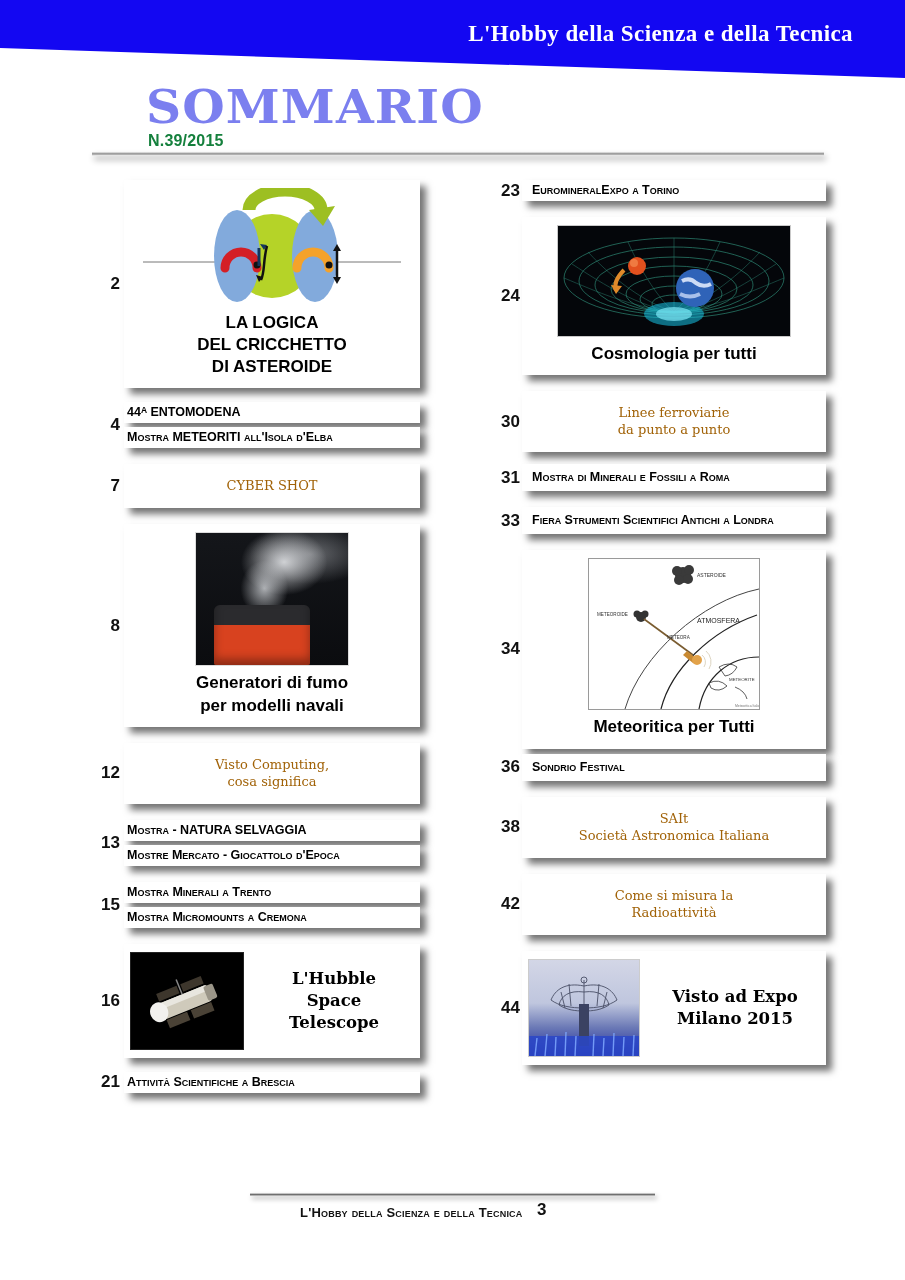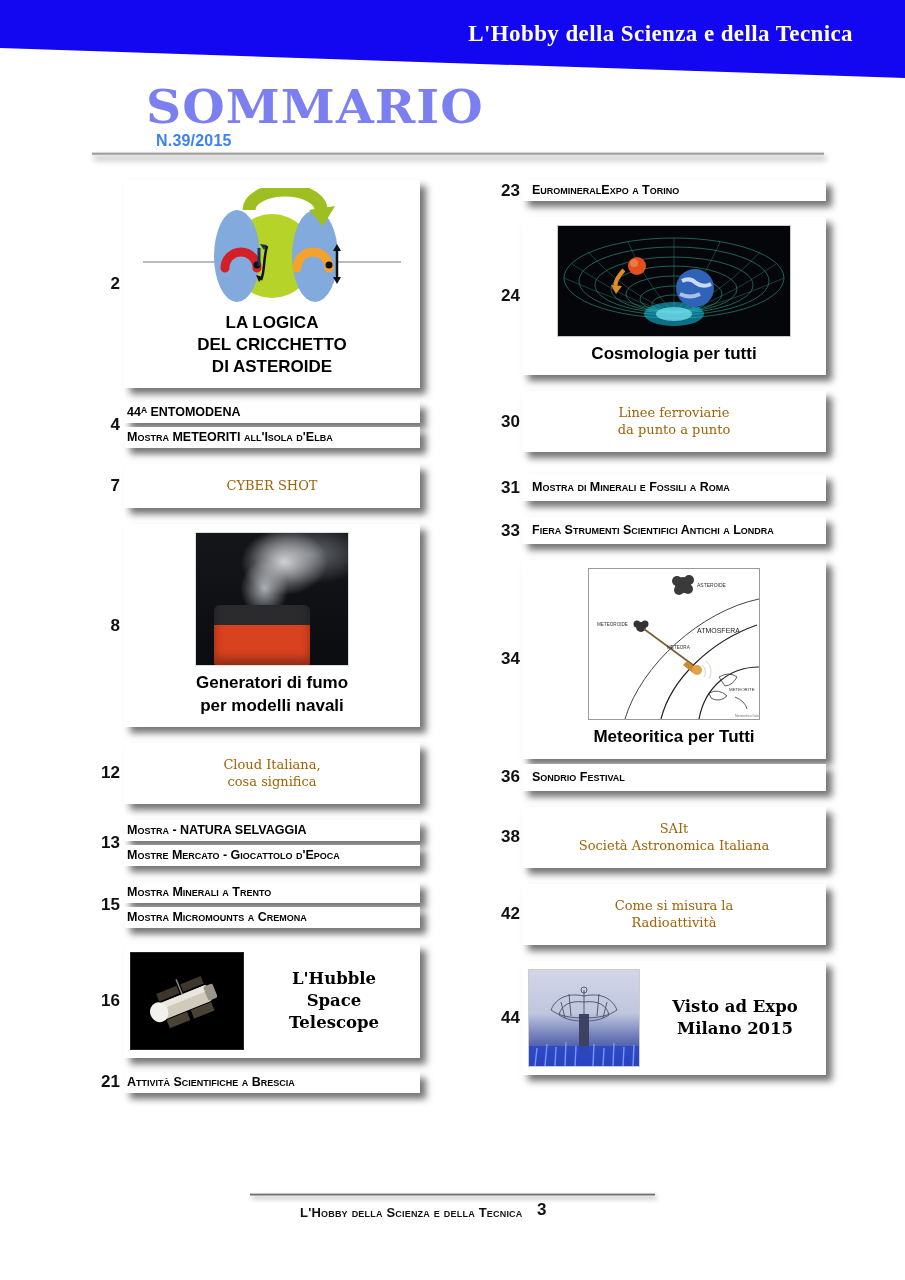--- a/index.html
+++ b/index.html
@@ -27,22 +27,22 @@
   .sommario{
     position:absolute;left:146px;top:80px;
     color:#7b7fef;
     font-family:"DejaVu Serif", serif;
     font-weight:bold;font-size:46px;
     letter-spacing:1px;
     transform:scaleX(1.06);transform-origin:left top;
     white-space:nowrap;
   }
   .issue{
-    position:absolute;left:156px;top:132px;
-    color:#3b82f6;
+    position:absolute;left:148px;top:132px;
+    color:#15803d;
     font-weight:bold;font-size:16px;letter-spacing:.2px;
   }
   .rule{
     position:absolute;left:92px;top:152px;width:732px;height:4px;
     background:linear-gradient(to bottom,#f2f2f2,#8d8d8d 45%,#c9c9c9 75%,#ffffff);
     box-shadow:2px 4px 6px rgba(0,0,0,.30);
   }
 
   
   .col{position:absolute;top:180px;}
@@ -222,21 +222,21 @@
         <span>Generatori di fumo</span><br>
         <span>per modelli navali</span>
       </div>
     </div>
   </div>
 
   <div class="entry" style="margin-top:16px;">
     <div class="pagenum">12</div>
     <div class="card big-title">
       <div class="title">
-        <span>Cloud Italiana,</span><br>
+        <span>Visto Computing,</span><br>
         <span>cosa significa</span>
       </div>
     </div>
   </div>
 
   <div class="entry-group stack" style="margin-top:16px;">
     <div class="pagenum">13</div>
     <div class="card thin">
       <div class="title sc">Mostra - NATURA SELVAGGIA</div>
     </div>
@@ -347,21 +347,21 @@
   <div class="entry" style="margin-top:16px;">
     <div class="pagenum">30</div>
     <div class="card big-title">
       <div class="title">
         <span>Linee ferroviarie</span><br>
         <span>da punto a punto</span>
       </div>
     </div>
   </div>
 
-  <div class="entry" style="margin-top:22px;">
+  <div class="entry" style="margin-top:12px;">
     <div class="pagenum">31</div>
     <div class="card thin" style="padding-left:10px;padding-top:6px;padding-bottom:7px;">
       <div class="title sc">Mostra di Minerali e Fossili a Roma</div>
     </div>
   </div>
 
   <div class="entry" style="margin-top:16px;">
     <div class="pagenum">33</div>
     <div class="card thin" style="padding-left:10px;padding-top:6px;padding-bottom:7px;">
       <div class="title sc">Fiera Strumenti Scientifici Antichi a Londra</div>

